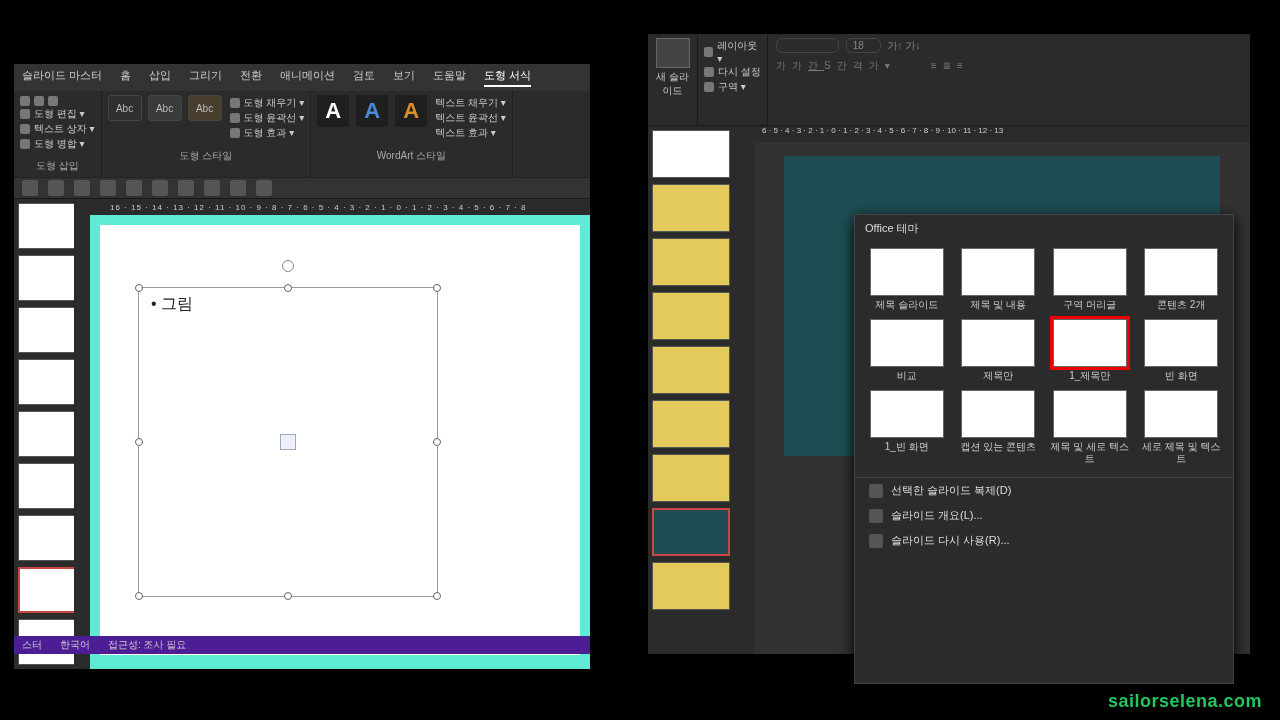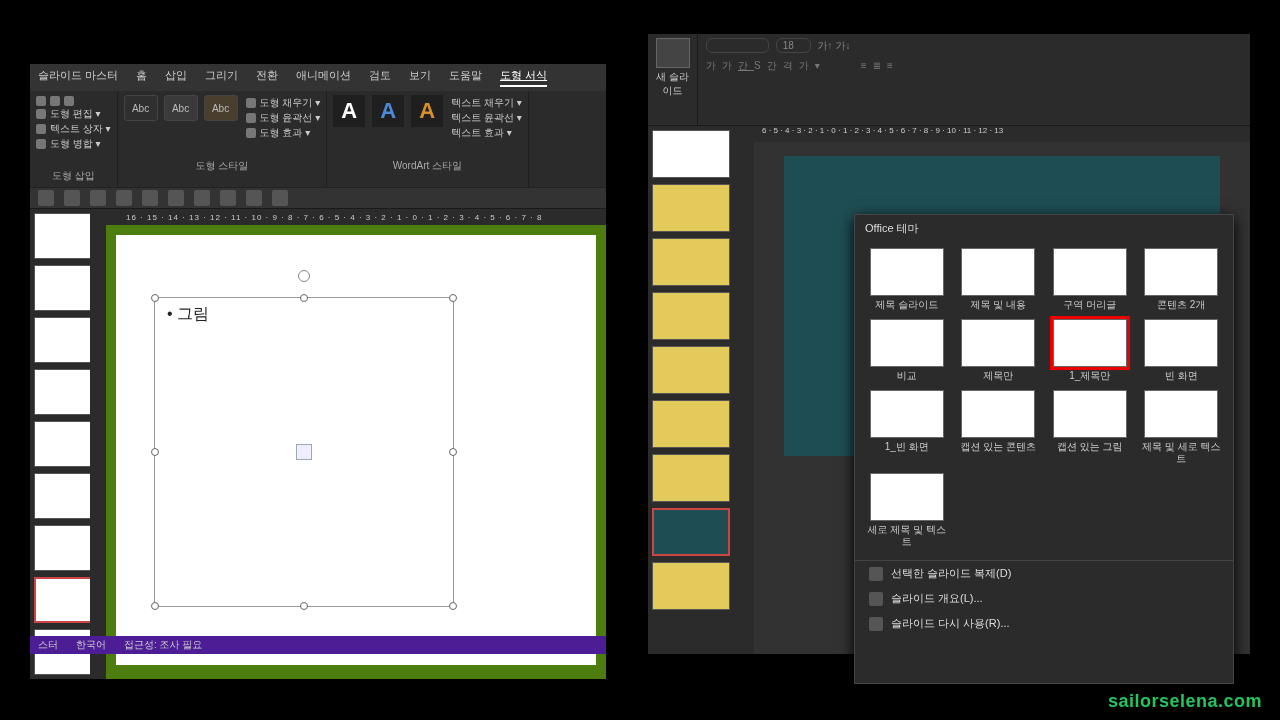--- a/index.html
+++ b/index.html
@@ -1,44 +1,44 @@
 <!DOCTYPE html>
 <html><head>
 <meta charset="utf-8">
 <style>
   * { margin: 0; padding: 0; box-sizing: border-box; font-family: "Malgun Gothic", sans-serif; }
   body { background: #000; width: 1280px; height: 720px; overflow: hidden; position: relative; }
-  .left-panel { position: absolute; left: 30px; top: 64px; width: 576px; height: 590px; background: #2b2b2b; }
+  .left-panel { position: absolute; left: 14px; top: 64px; width: 576px; height: 590px; background: #2b2b2b; }
   .right-panel { position: absolute; left: 648px; top: 34px; width: 602px; height: 620px; background: #2b2b2b; }
 
   
   .menubar { display: flex; gap: 18px; padding: 4px 8px; font-size: 11px; color: #ccc; background: #333; }
   .menubar span { cursor: pointer; }
-  .menubar span.active { color: #fff; border-bottom: 2px solid #fff; padding-bottom: 2px; text-decoration: underline; }
+  .menubar span.active { color: #fff; border-bottom: 2px solid #fff; padding-bottom: 2px; }
   .ribbon { display: flex; background: #2b2b2b; border-bottom: 1px solid #222; }
   .rgroup { padding: 4px 6px; border-right: 1px solid #1f1f1f; }
-  .rgroup-title { font-size: 10px; color: #aaa; text-align: center; margin-top: 18px; }
+  .rgroup-title { font-size: 10px; color: #aaa; text-align: center; margin-top: 8px; }
   .mini-btn { font-size: 10px; color: #ccc; display: flex; align-items: center; gap: 4px; margin: 1px 0; }
   .shape-box { display: flex; gap: 6px; }
   .shape-chip { width: 34px; height: 26px; border: 1px solid #444; border-radius: 3px; font-size: 10px; color: #bbb; display: flex; align-items: center; justify-content: center; }
   .shape-chip:nth-child(1){ background:#2f2f2f;} .shape-chip:nth-child(2){background:#3a3a3a;} .shape-chip:nth-child(3){background:#4a3f2f;}
   .wordart { display:flex; gap:7px;}
   .wa { width:32px; height:32px; background:#1f1f1f; display:flex; align-items:center; justify-content:center; font-size:22px; font-weight:bold;}
   .wa1{color:#fff;} .wa2{color:#4a8ad9;} .wa3{color:#d98f2a;}
   .toolbar2 { display:flex; gap:10px; padding:2px 8px; background:#333; font-size:10px; color:#888; border-bottom:1px solid #1a1a1a;}
   .tb-ic{width:16px;height:16px;background:#555;border-radius:2px;}
   .left-body { display:flex; height: 470px; background:#323232;}
   .thumbs { width: 86px; background:#2b2b2b; overflow:hidden; display:flex; flex-direction:column; gap:6px; padding:4px 4px;}
   .thumb { width:76px; height:46px; background:#fff; border:1px solid #555;}
   .thumb.sel{ border:2px solid #c44;}
   .ruler-h { height:16px; background:#2b2b2b; color:#ccc; font-size:8px; display:flex; align-items:center; padding-left:20px; letter-spacing:1px;}
   .ruler-v { width:16px; background:#2b2b2b;}
   .canvas-wrap { flex:1; display:flex;}
   .canvas-col{flex:1; display:flex; flex-direction:column;}
-  .canvas { flex:1; background:#4d7c0f; display:flex; align-items:flex-start; justify-content:center; padding:10px;}
+  .canvas { flex:1; background:#5eead4; display:flex; align-items:flex-start; justify-content:center; padding:10px;}
   .slide { width: 480px; height: 430px; background:#fff; position:relative;}
   .selbox{ position:absolute; left:38px; top:62px; width:300px; height:310px; border:1px solid #999;}
   .handle{position:absolute; width:8px; height:8px; background:#fff; border:1px solid #666; border-radius:50%;}
   .handle.tl{left:-4px;top:-4px;} .handle.tr{right:-4px;top:-4px;} .handle.bl{left:-4px;bottom:-4px;} .handle.br{right:-4px;bottom:-4px;}
   .handle.tm{left:50%;top:-4px;margin-left:-4px;} .handle.bm{left:50%;bottom:-4px;margin-left:-4px;}
   .handle.ml{left:-4px;top:50%;margin-top:-4px;} .handle.mr{right:-4px;top:50%;margin-top:-4px;}
   .rot{position:absolute;left:50%;top:-28px;margin-left:-6px;width:12px;height:12px;border:1px solid #888;border-radius:50%;}
   .bullet{position:absolute;left:12px;top:6px;font-size:16px;color:#222;}
   .ph-ic{position:absolute;left:50%;top:50%;margin:-8px;width:16px;height:16px;border:1px solid #9ab;background:#eef;}
   .statusbar{position:absolute;left:0;right:0;bottom:0;height:18px;background:#4c1d95;color:#ccc;font-size:10px;display:flex;align-items:center;gap:18px;padding:0 8px;}
@@ -214,20 +214,34 @@
     <span>접근성: 조사 필요</span>
   </div>
 </div>
 
 <div class="right-panel">
   <div class="rp-top">
     <div class="rp-newslide">
       <div class="ns-ic"></div>
       <span>새 슬라이드</span>
     </div>
+    <div class="rp-layout">
+      <div class="mini-btn">
+          <span class="sc-ic"></span>
+          <span>레이아웃 ▾</span>
+        </div>
+      <div class="mini-btn">
+          <span class="sc-ic"></span>
+          <span>다시 설정</span>
+        </div>
+      <div class="mini-btn">
+          <span class="sc-ic"></span>
+          <span>구역 ▾</span>
+        </div>
+    </div>
     <div class="rp-font">
       <span class="fsel">&nbsp;&nbsp;&nbsp;&nbsp;&nbsp;&nbsp;&nbsp;&nbsp;&nbsp;&nbsp;&nbsp;&nbsp;&nbsp;&nbsp;</span>
       <span class="fsel">18</span>
       <span>가↑</span>
       <span>가↓</span>
       <div class="fbtns">
         <span>가</span><span>가</span><span><u>간</u></span><span>S</span><span>간격</span><span>가▾</span>
         &nbsp;&nbsp;
         <span>≡</span><span>≣</span><span>≡</span>
       </div>
@@ -287,24 +301,20 @@
             <div class="gitem">
               <div class="gthumb"></div>
               <span class="glabel">1_빈 화면</span>
             </div>
             <div class="gitem">
               <div class="gthumb"></div>
               <span class="glabel">캡션 있는 콘텐츠</span>
             </div>
             <div class="gitem">
               <div class="gthumb"></div>
-              <span class="glabel">캡션 있는 그림</span>
-            </div>
-            <div class="gitem">
-              <div class="gthumb"></div>
               <span class="glabel">제목 및 세로 텍스트</span>
             </div>
             <div class="gitem">
               <div class="gthumb"></div>
               <span class="glabel">세로 제목 및 텍스트</span>
             </div>
           </div>
         <div class="gmenu">
           <div class="gmi">
               <span class="ic"></span>

